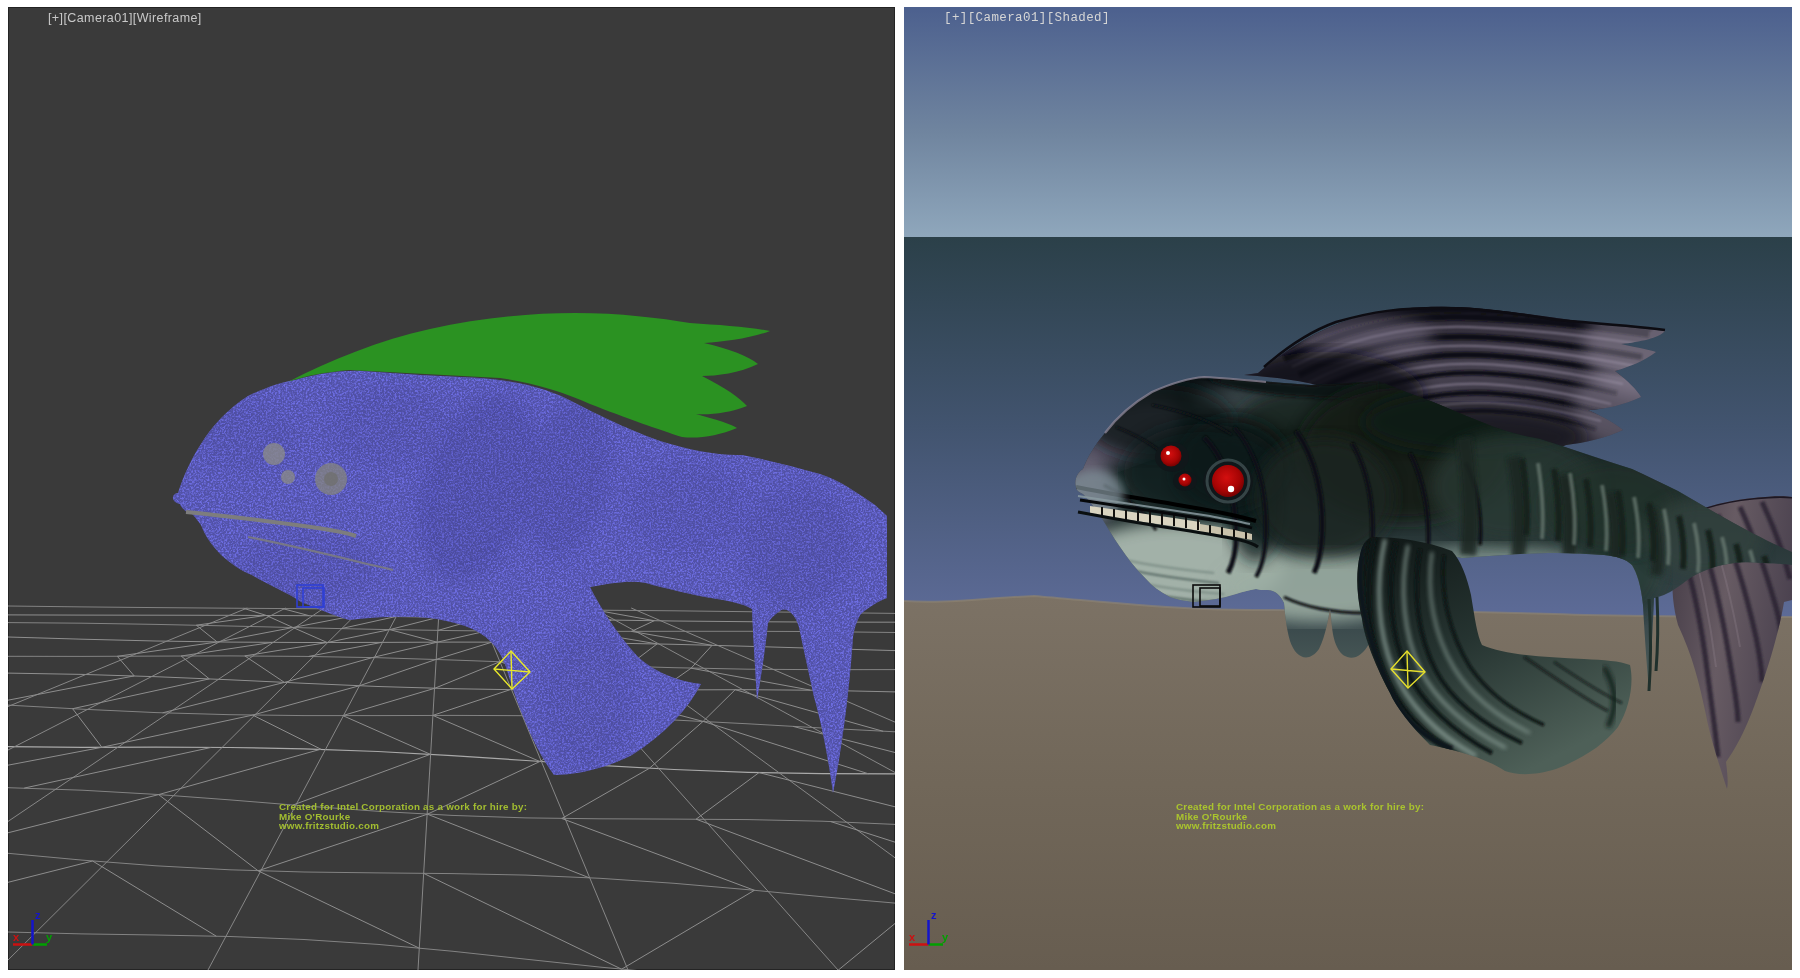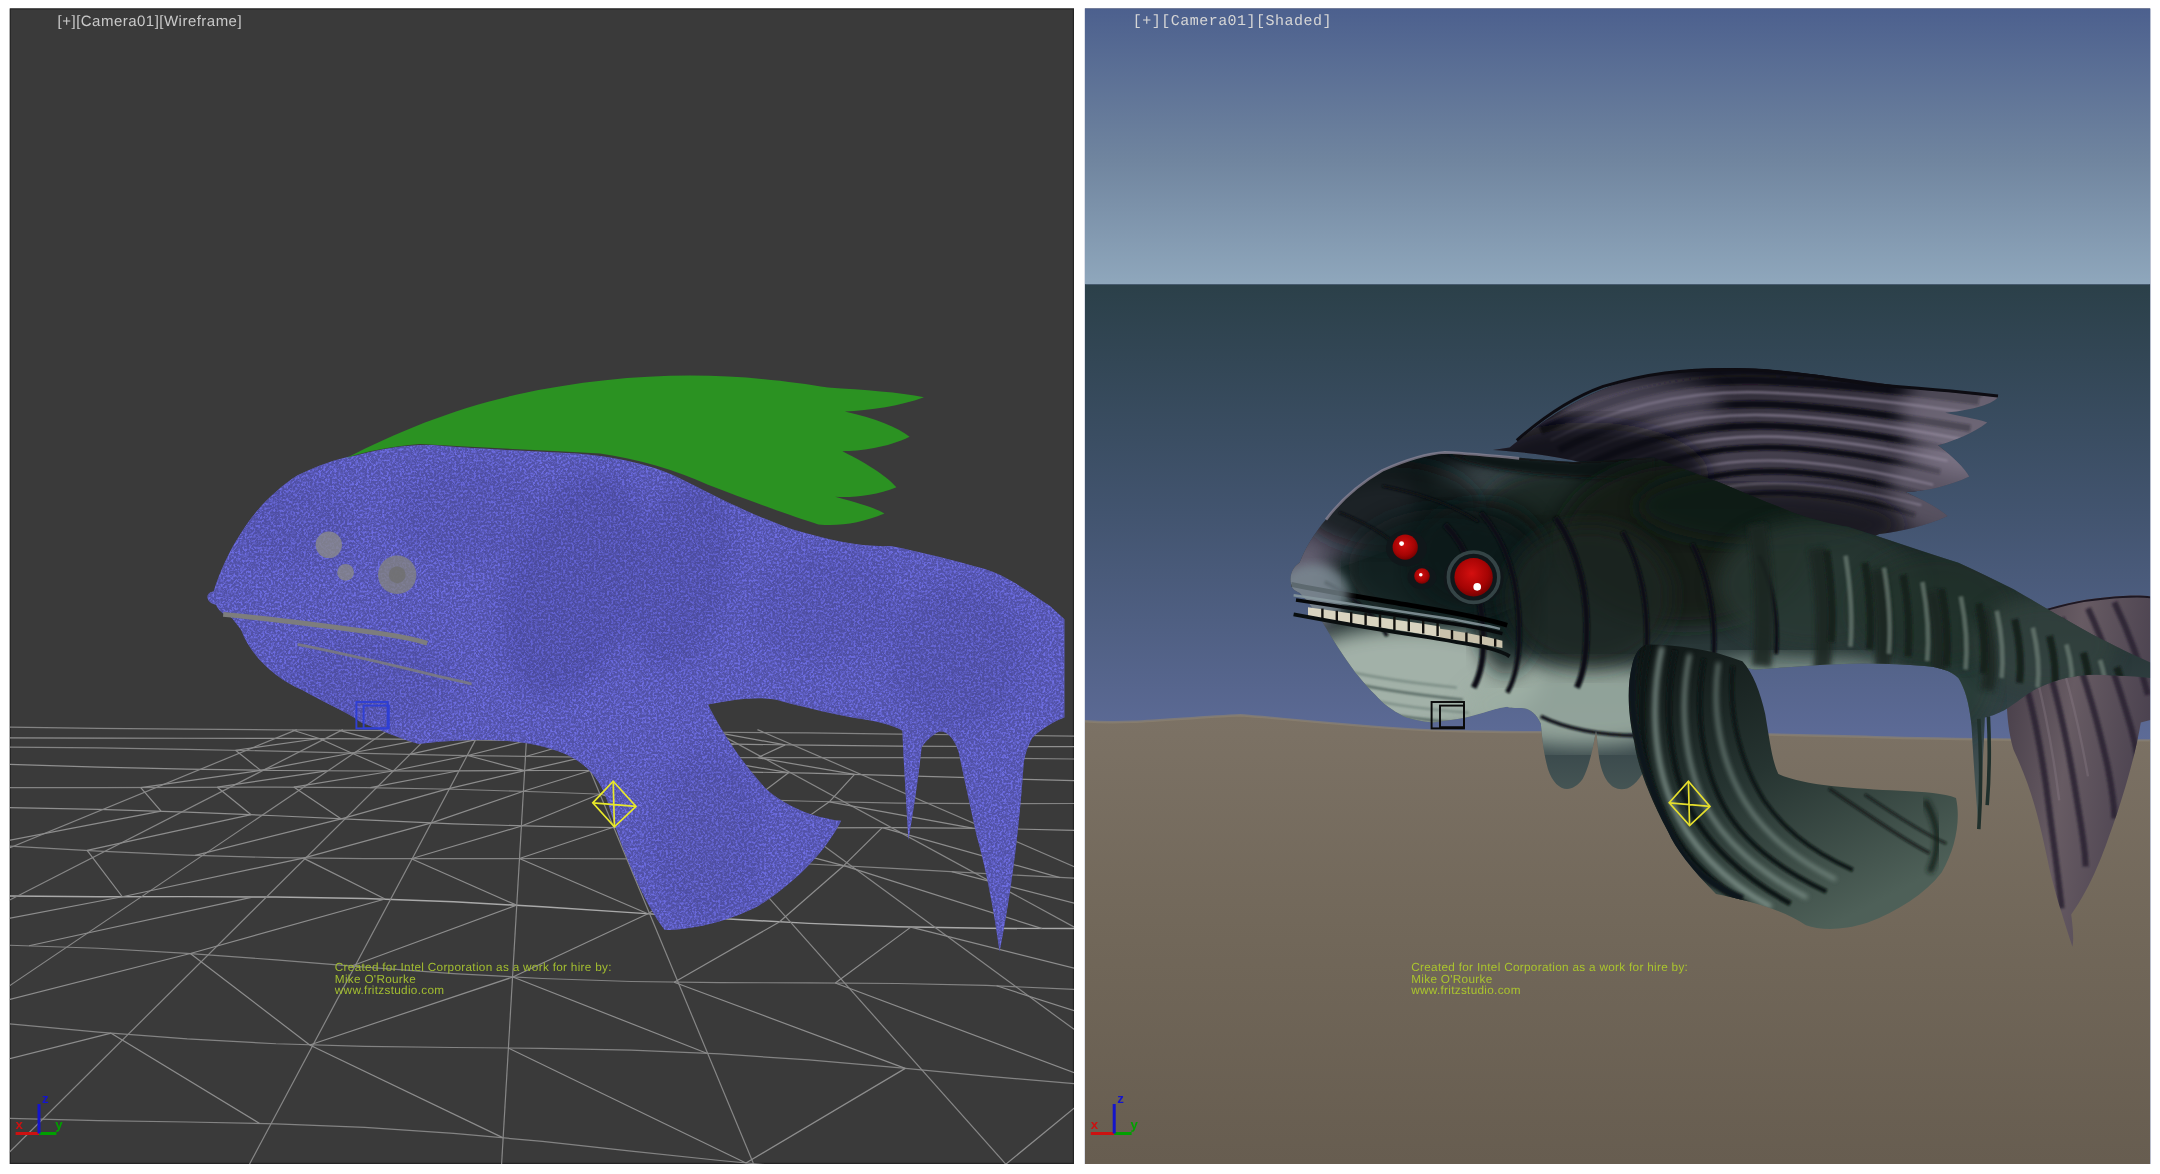--- a/index.html
+++ b/index.html
@@ -1,18 +1,18 @@
 <!DOCTYPE html>
 <html><head><meta charset="utf-8">
 <style>
 html,body{margin:0;padding:0;width:1800px;height:978px;background:#fff;overflow:hidden;
 font-family:"Liberation Sans",sans-serif;}
 .vp{position:absolute;overflow:hidden;}
 .lbl{position:absolute;left:4px;top:4px;font-size:12.5px;letter-spacing:0.4px;padding-left:36px;}
-.credits{position:absolute;font-size:9.8px;font-weight:normal;line-height:9.6px;letter-spacing:0.25px;}
+.credits{position:absolute;font-size:9.8px;font-weight:bold;line-height:9.6px;letter-spacing:0.25px;}
 </style></head>
 <body>
 <div class="vp" style="left:8px;top:7px;width:887px;height:963px;background:#3a3a3a;box-shadow:inset 0 0 0 1px #242424;">
 <svg width="887" height="963" viewBox="0 0 887 963">
 <path d="M0,599.0 L74,599.9 L148,600.6 L222,601.2 L296,601.7 L370,602.0 L444,602.3 L518,602.7 L592,603.2 L666,603.8 L740,604.7 L814,605.5 L887,606.4" stroke="#838383" stroke-width="1" fill="none"></path>
 <path d="M0,607.9 L74,608.1 L148,608.2 L222,608.3 L296,608.7 L370,609.3 L444,610.4 L518,611.6 L592,612.9 L666,614.0 L740,614.7 L814,615.1 L887,615.2" stroke="#8f8f8f" stroke-width="1" fill="none"></path>
 <path d="M0,615.6 L74,616.2 L148,617.4 L222,619.0 L296,620.8 L370,622.4 L444,623.6 L518,624.3 L592,624.4 L666,624.3 L740,624.3 L814,624.6 L887,625.5" stroke="#838383" stroke-width="1" fill="none"></path>
 <path d="M0,630.0 L74,632.2 L148,634.0 L222,635.1 L296,635.5 L370,635.4 L444,635.1 L518,635.2 L592,635.9 L666,637.3 L740,639.3 L814,641.5 L887,643.6" stroke="#8f8f8f" stroke-width="1" fill="none"></path>
 <path d="M0,649.3 L74,649.4 L148,649.1 L222,648.9 L296,649.4 L370,650.7 L444,653.0 L518,655.7 L592,658.5 L666,660.7 L740,662.2 L814,662.7 L887,662.6" stroke="#838383" stroke-width="1" fill="none"></path>
 <path d="M0,666.1 L74,667.4 L148,669.7 L222,672.8 L296,676.3 L370,679.5 L444,681.7 L518,682.9 L592,683.2 L666,682.9 L740,682.7 L814,683.3 L887,684.9" stroke="#8f8f8f" stroke-width="1" fill="none"></path>

